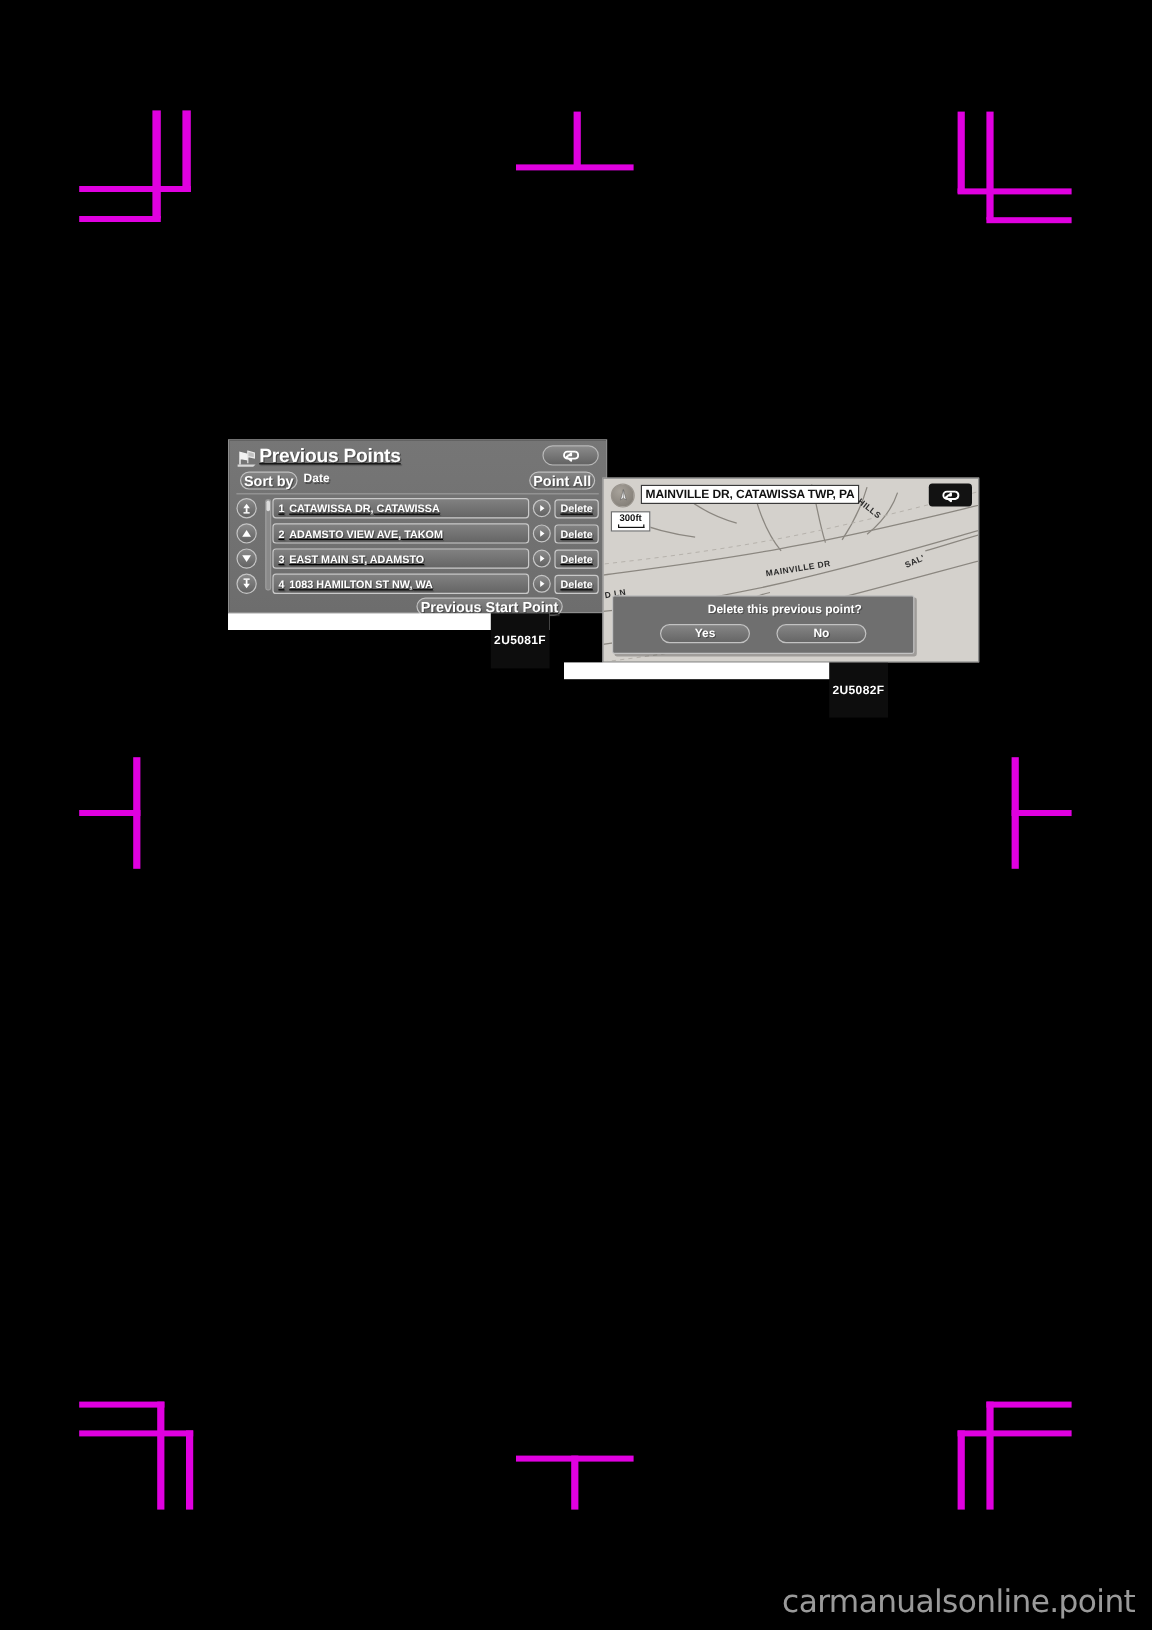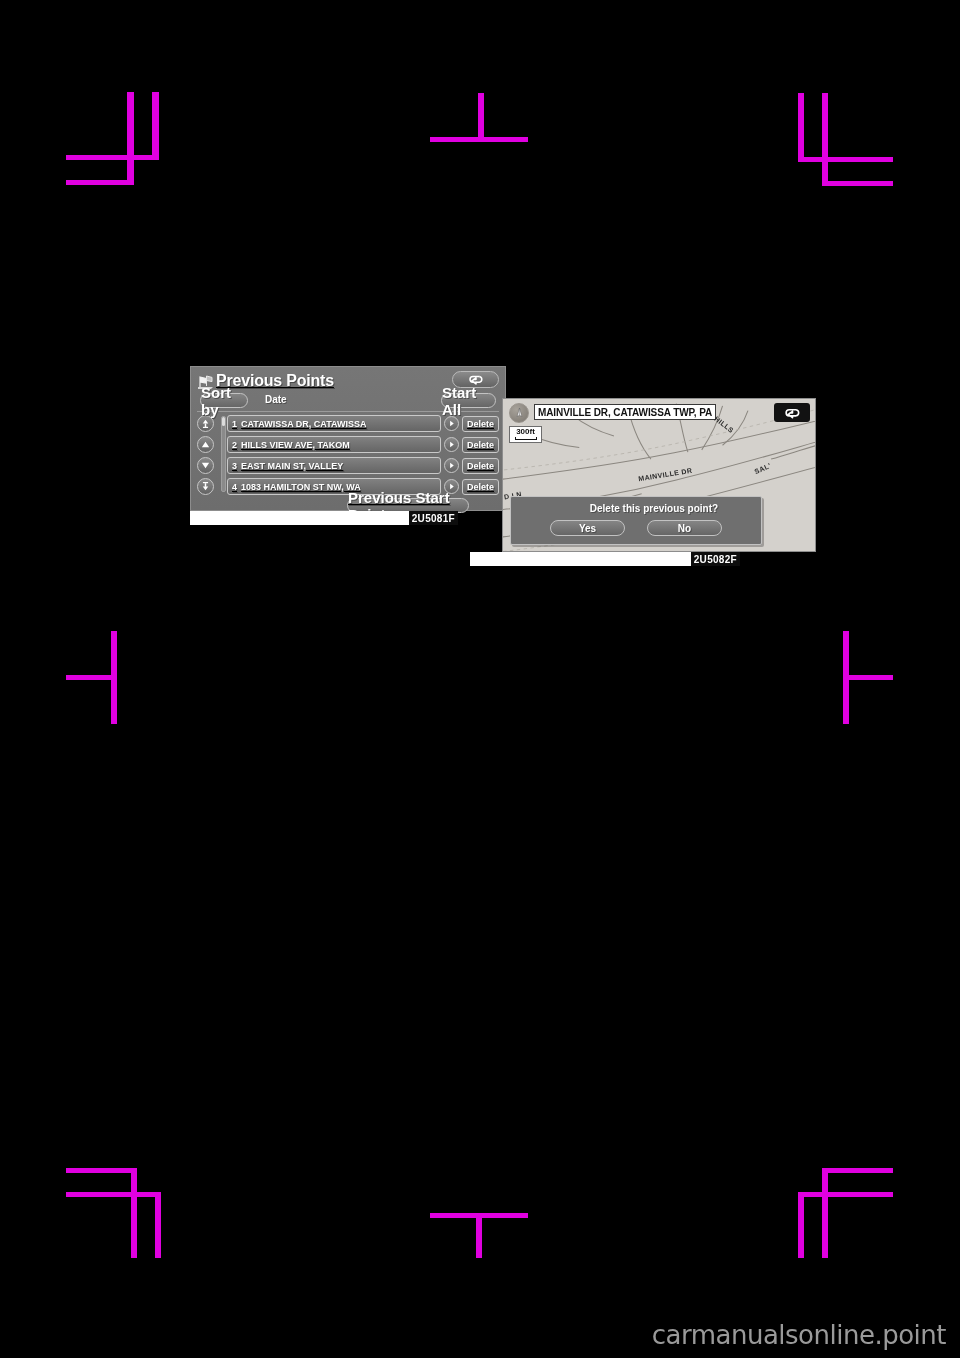--- a/index.html
+++ b/index.html
@@ -85,31 +85,31 @@
     height: 18px;
     position: relative;
     margin-top: 1px;
     border-bottom: 1px solid #9b9b9b;
   }
   .pill {
     border-radius: 9px;
     border: 1px solid #c2c2c2;
     background: linear-gradient(180deg,#858585,#666666);
     color: #ffffff;
-    font-size: 15px;
+    font-size: 12px;
     font-weight: bold;
     display: inline-flex;
     align-items: center;
     justify-content: center;
     box-sizing: border-box;
     text-shadow: 1px 1px 0 #4d4d4d;
   }
   .sort-by { position: absolute; left: 3px; top: 0; width: 48px; height: 15px; }
   .sort-val {
-    position: absolute; left: 68px; top: 1px;
+    position: absolute; left: 56px; top: 1px;
     color: #ffffff; font-size: 10px; font-weight: bold;
     text-shadow: 1px 1px 0 #4d4d4d;
   }
   .delete-all { position: absolute; right: 3px; top: 0; width: 55px; height: 15px; }
 
   .list-area {
     margin-top: 3px;
     display: flex;
     height: 80px;
   }
@@ -229,21 +229,21 @@
   }
   .fig-code {
     position: absolute;
     right: 0; top: 0;
     height: 14px;
     background: #0d0d0d;
     color: #ffffff;
     font-size: 10px;
     font-weight: bold;
     letter-spacing: 0.3px;
-    padding: 0 3px;
+    padding: 16px 3px;
     display: flex; align-items: center;
   }
 
   
   #fig2 { left: 470px; top: 398px; width: 270px; }
   #screen2 {
     width: 314px;
     height: 154px;
     position: relative;
     overflow: hidden;
@@ -410,21 +410,21 @@
         <svg viewBox="0 0 18 12" width="16" height="11" aria-hidden="true">
           <path d="M13 2.5 L5.5 2.5 A3.2 3.2 0 0 0 5.5 9 L9 9 L9 11 L4.5 7.5 L9 4.2 L9 6 L5.6 6" fill="none" stroke="#ffffff" stroke-width="1.7" stroke-linejoin="round"></path>
           <path d="M12.8 2.5 A3.3 3.3 0 0 1 12.8 9 L9 9" fill="none" stroke="#ffffff" stroke-width="1.7"></path>
         </svg>
       </span>
     </div>
 
     <div class="sort-row">
       <span class="pill sort-by">Sort by</span>
       <span class="sort-val">Date</span>
-      <span class="pill delete-all">Start All</span>
+      <span class="pill delete-all">Point All</span>
     </div>
 
     <div class="list-area">
 
       <div class="scroll-col">
         <span class="round-btn">
           <svg viewBox="0 0 12 12" width="11" height="11" aria-hidden="true">
             <path d="M6 2 L9 6 L3 6 Z" fill="#ffffff"></path>
             <rect x="5.2" y="6" width="1.6" height="4" fill="#ffffff"></rect>
             <rect x="3.2" y="9.6" width="5.6" height="1.3" fill="#ffffff"></rect>
@@ -466,34 +466,34 @@
             <svg viewBox="0 0 10 10" width="9" height="9" aria-hidden="true">
                 <path d="M3.5 2 L7.5 5 L3.5 8 Z" fill="#ffffff"></path>
               </svg>
           </span>
           <span class="row-delete">Delete</span>
         </div>
 
         <div class="list-row">
           <span class="row-label">
             <span class="row-num">2</span>
-            <span>HILLS VIEW AVE, TAKOM</span>
+            <span>ADAMSTO VIEW AVE, TAKOM</span>
           </span>
           <span class="row-arrow">
             <svg viewBox="0 0 10 10" width="9" height="9" aria-hidden="true">
                 <path d="M3.5 2 L7.5 5 L3.5 8 Z" fill="#ffffff"></path>
               </svg>
           </span>
           <span class="row-delete">Delete</span>
         </div>
 
         <div class="list-row">
           <span class="row-label">
             <span class="row-num">3</span>
-            <span>EAST MAIN ST, VALLEY</span>
+            <span>EAST MAIN ST, ADAMSTO</span>
           </span>
           <span class="row-arrow">
             <svg viewBox="0 0 10 10" width="9" height="9" aria-hidden="true">
                 <path d="M3.5 2 L7.5 5 L3.5 8 Z" fill="#ffffff"></path>
               </svg>
           </span>
           <span class="row-delete">Delete</span>
         </div>
 
         <div class="list-row">

